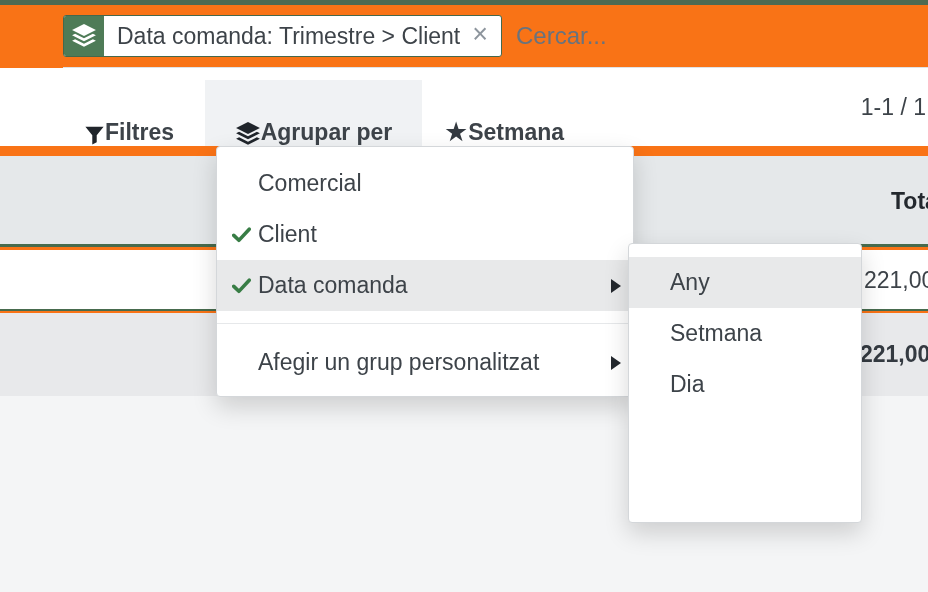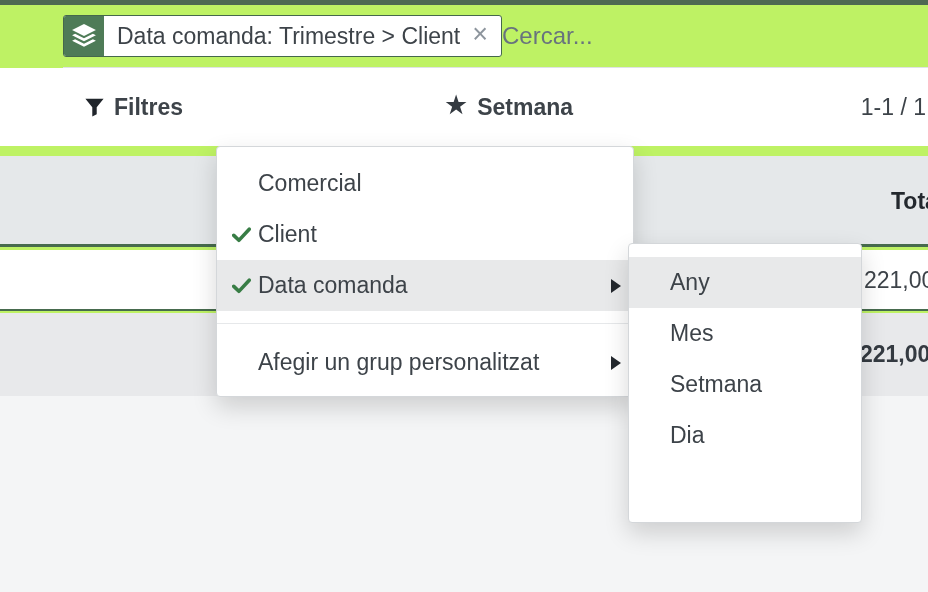--- a/index.html
+++ b/index.html
@@ -1,38 +1,38 @@
 <!DOCTYPE html>
 <html><head>
 <meta charset="utf-8">
 <style>
   * { margin:0; padding:0; box-sizing:border-box; }
   html,body { width:928px; height:592px; }
   body { font-family:"Liberation Sans", sans-serif; background:#ffffff; }
-  .screen { position:relative; width:928px; height:592px; overflow:hidden; background:#bef264; }
+  .screen { position:relative; width:928px; height:592px; overflow:hidden; background:#f97316; }
 
   
   .topbar { position:absolute; left:0; top:0; width:928px; height:5px; background:#4e6a52; }
 
   
   .search-row { position:absolute; left:63px; right:0; top:5px; height:63px;
                 border-bottom:1px solid #dfe2e5; display:flex; align-items:center; }
   .facet { display:flex; align-items:stretch; height:42px; border:1.5px solid #45684c;
            border-radius:3px; overflow:hidden; background:#ffffff; flex:0 0 auto; }
   .facet-iconbox { width:40px; background:#4e7b57; display:flex; align-items:center; justify-content:center; }
   .facet-body { display:flex; align-items:center; padding:0 13px; gap:12px; }
   .facet-text { font-size:23px; color:#3d4349; white-space:nowrap; }
   .facet-close { font-size:27px; color:#8d959d; line-height:1; cursor:pointer; margin-top:-3px; }
-  .search-input { flex:1 1 auto; border:none; outline:none; font-size:24px;
+  .search-input { flex:1 1 auto; border:none; outline:none; margin-left:14px; font-size:24px;
                   color:#3d4349; font-family:"Liberation Sans", sans-serif; background:transparent; }
   .search-input::placeholder { color:#68737e; opacity:1; }
 
   
   .toolbar { position:absolute; left:0; right:0; top:68px; height:78px; background:#ffffff; }
-  .tb-item { position:absolute; top:0; height:78px; display:flex; align-items:center; gap:9px; cursor:pointer; }
+  .tb-item { position:absolute; top:0; height:78px; display:flex; align-items:flex-end; cursor:pointer; }
   .tb-label { font-size:23px; font-weight:600; color:#3d4349; white-space:nowrap; }
   .tb-filters { left:84px; }
   .tb-groupby { left:205px; width:217px; top:12px; height:66px; justify-content:center; background:#f0f2f4; }
   .tb-favorites { left:444px; }
   .star-glyph { font-size:27px; color:#343a41; line-height:1; margin-top:-3px; }
   .pager { position:absolute; right:2px; top:0; height:78px; display:flex; align-items:center;
            font-size:23px; font-weight:500; color:#3d4349; white-space:nowrap; }
 
   
   .thead { position:absolute; left:0; right:0; top:156px; height:91px; background:#e5e8ea;
@@ -86,20 +86,28 @@
     <input class="search-input" type="text" placeholder="Cercar..." style="">
   </div>
 
   <div class="toolbar">
     <div class="tb-item tb-filters">
       <svg width="21" height="21" viewBox="0 0 18 18">
         <path fill="#20252b" d="M1.2 1.6 H16.8 L10.9 8.7 V14.8 L7.1 16.7 V8.7 Z"></path>
       </svg>
       <span class="tb-label">Filtres</span>
     </div>
+    <div class="tb-item tb-groupby">
+      <svg width="26" height="24" viewBox="0 0 24 22">
+        <path fill="#20252b" d="M12 0 L23 5.5 L12 11 L1 5.5 Z"></path>
+        <path fill="#20252b" d="M1 10.4 L12 15.9 L23 10.4 L20.2 9 L12 13.1 L3.8 9 Z"></path>
+        <path fill="#20252b" d="M1 15.4 L12 20.9 L23 15.4 L20.2 14 L12 18.1 L3.8 14 Z"></path>
+      </svg>
+      <span class="tb-label">Agrupar per</span>
+    </div>
     <div class="tb-item tb-favorites">
       <span class="star-glyph">★</span>
       <span class="tb-label">Setmana</span>
     </div>
     <div class="pager">1-1 / 1</div>
   </div>
 
   <div class="thead">
     <span class="th-total">Total</span>
   </div>
@@ -133,22 +141,19 @@
       <span class="mi-label">Afegir un grup personalitzat</span>
       <span class="mi-arrow"></span>
     </div>
   </div>
 
   <div class="menu sub-menu">
     <div class="menu-item highlighted">
       <span class="mi-label">Any</span>
     </div>
     <div class="menu-item">
-      <span class="mi-label">Mes</span>
-    </div>
-    <div class="menu-item">
       <span class="mi-label">Setmana</span>
     </div>
     <div class="menu-item">
       <span class="mi-label">Dia</span>
     </div>
   </div>
 </div>
 
 </body></html>

